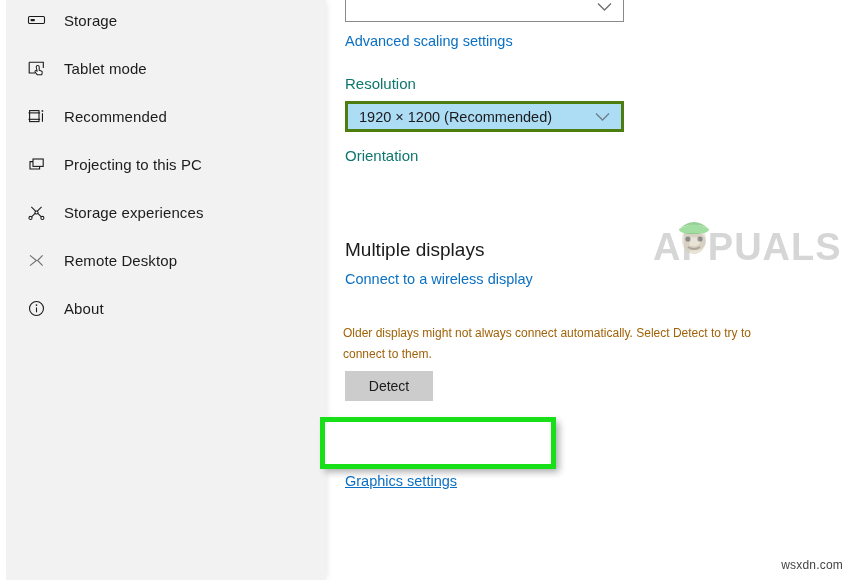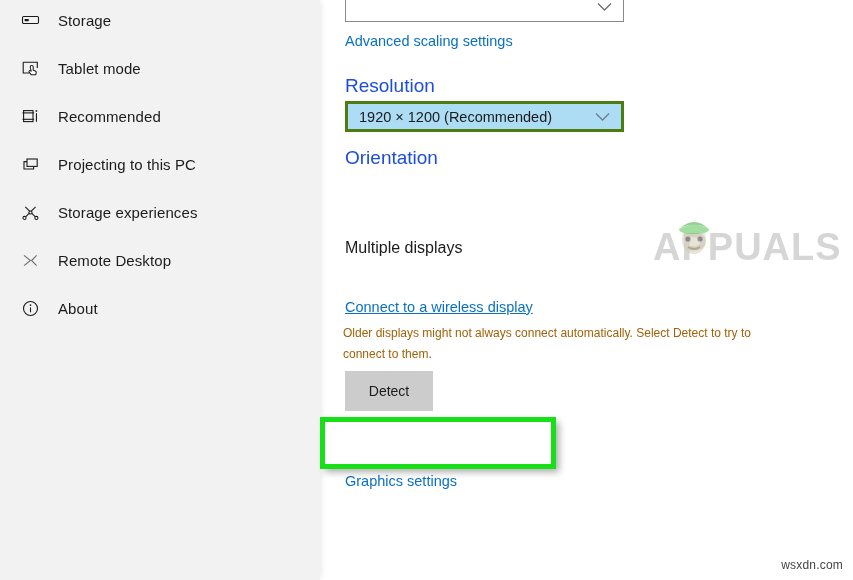--- a/index.html
+++ b/index.html
@@ -18,21 +18,21 @@
   #app {
     position: relative;
     width: 853px;
     height: 580px;
     background: #ffffff;
   }
 
   
   #sidebar {
     position: absolute;
-    left: 0;
+    left: 6px;
     top: 0;
     width: 320px;
     height: 580px;
     background: #f2f2f2;
     box-shadow: 3px 0 6px -2px rgba(0,0,0,0.10);
     z-index: 2;
   }
   .nav-item {
     position: absolute;
     left: 0;
@@ -99,52 +99,52 @@
     top: 50%;
     transform: translateY(-50%);
     color: #6d6d6d;
     line-height: 0;
   }
   .combo.selected .combo-chevron { color: #6d7f8a; }
 
   .field-label {
     position: absolute;
     left: 25px;
-    font-size: 19px;
-    color: #1d4ed8;
+    font-size: 15px;
+    color: #0f766e;
     white-space: nowrap;
   }
   .link {
     position: absolute;
     left: 25px;
     font-size: 14.5px;
     color: #0a70c3;
     white-space: nowrap;
     cursor: pointer;
   }
   .section-heading {
     position: absolute;
     left: 25px;
-    font-size: 16px;
+    font-size: 19px;
     color: #1b1b1b;
     white-space: nowrap;
   }
   .body-text {
     position: absolute;
     left: 23px;
     width: 420px;
     font-size: 12px;
     line-height: 21px;
     color: #a16207;
   }
   .btn {
     position: absolute;
     left: 25px;
     width: 88px;
-    height: 40px;
+    height: 30px;
     background: #cccccc;
     border: 1px solid #cccccc;
     box-sizing: border-box;
     font-size: 14px;
     color: #1b1b1b;
     font-family: "Liberation Sans", sans-serif;
     display: flex;
     align-items: center;
     justify-content: center;
     cursor: pointer;
@@ -334,27 +334,27 @@
         <svg width="15" height="9" viewBox="0 0 15 9">
             <path d="M1 1 L7.5 7.5 L14 1" fill="none" stroke="currentColor" stroke-width="1.3"></path>
           </svg>
       </span>
     </div>
 
     <div class="field-label" style="top:147px;">Orientation</div>
 
     <div class="section-heading" style="top:239px;">Multiple displays</div>
 
-    <div class="link" style="top:299px;text-decoration:underline;">Connect to a wireless display</div>
+    <div class="link" style="top:271px;">Connect to a wireless display</div>
 
     <div class="body-text" style="top:323px;">Older displays might not always connect automatically. Select Detect to try to connect to them.</div>
 
     <button class="btn" style="top:371px;">Detect</button>
 
     <div class="muted-link" style="top:432px;">Advanced display settings</div>
 
-    <div class="link" style="top:473px;">Graphics settings</div>
+    <div class="link" style="top:473px;text-decoration:underline;">Graphics settings</div>
   </div>
 
   <div id="highlight-box"></div>
 
   <div id="site-credit">wsxdn.com</div>
 </div>
 
 </body></html>

